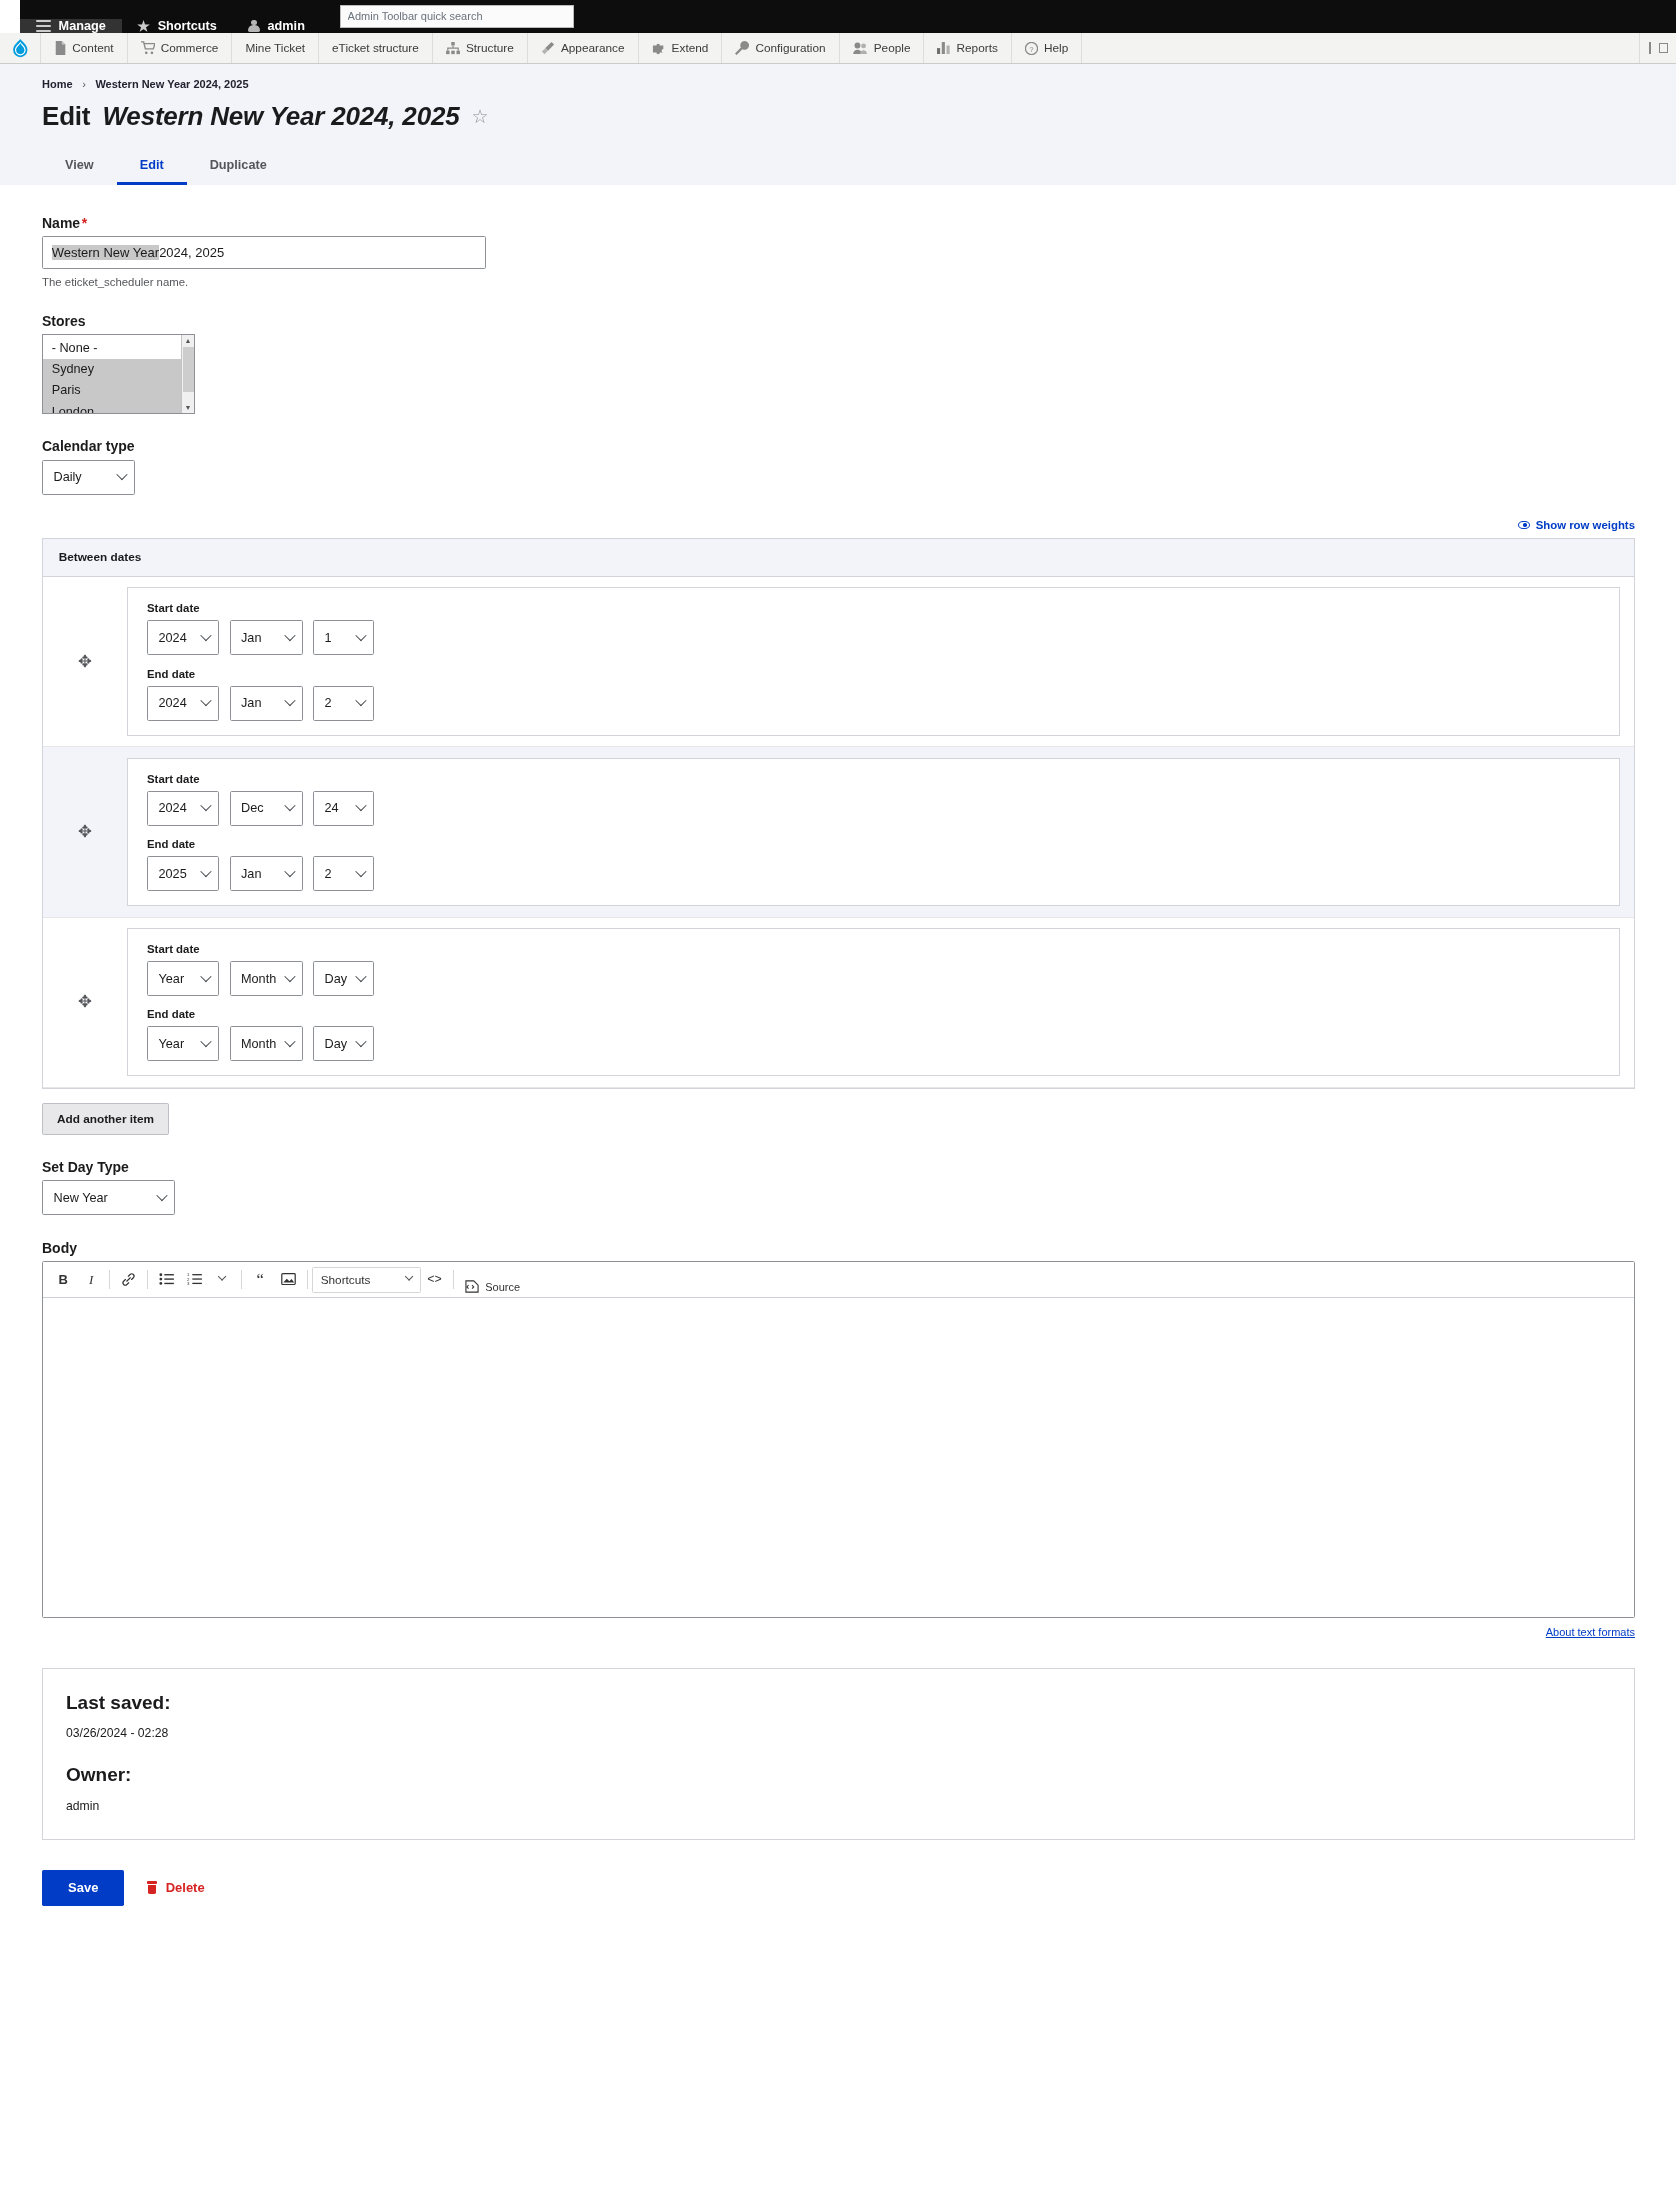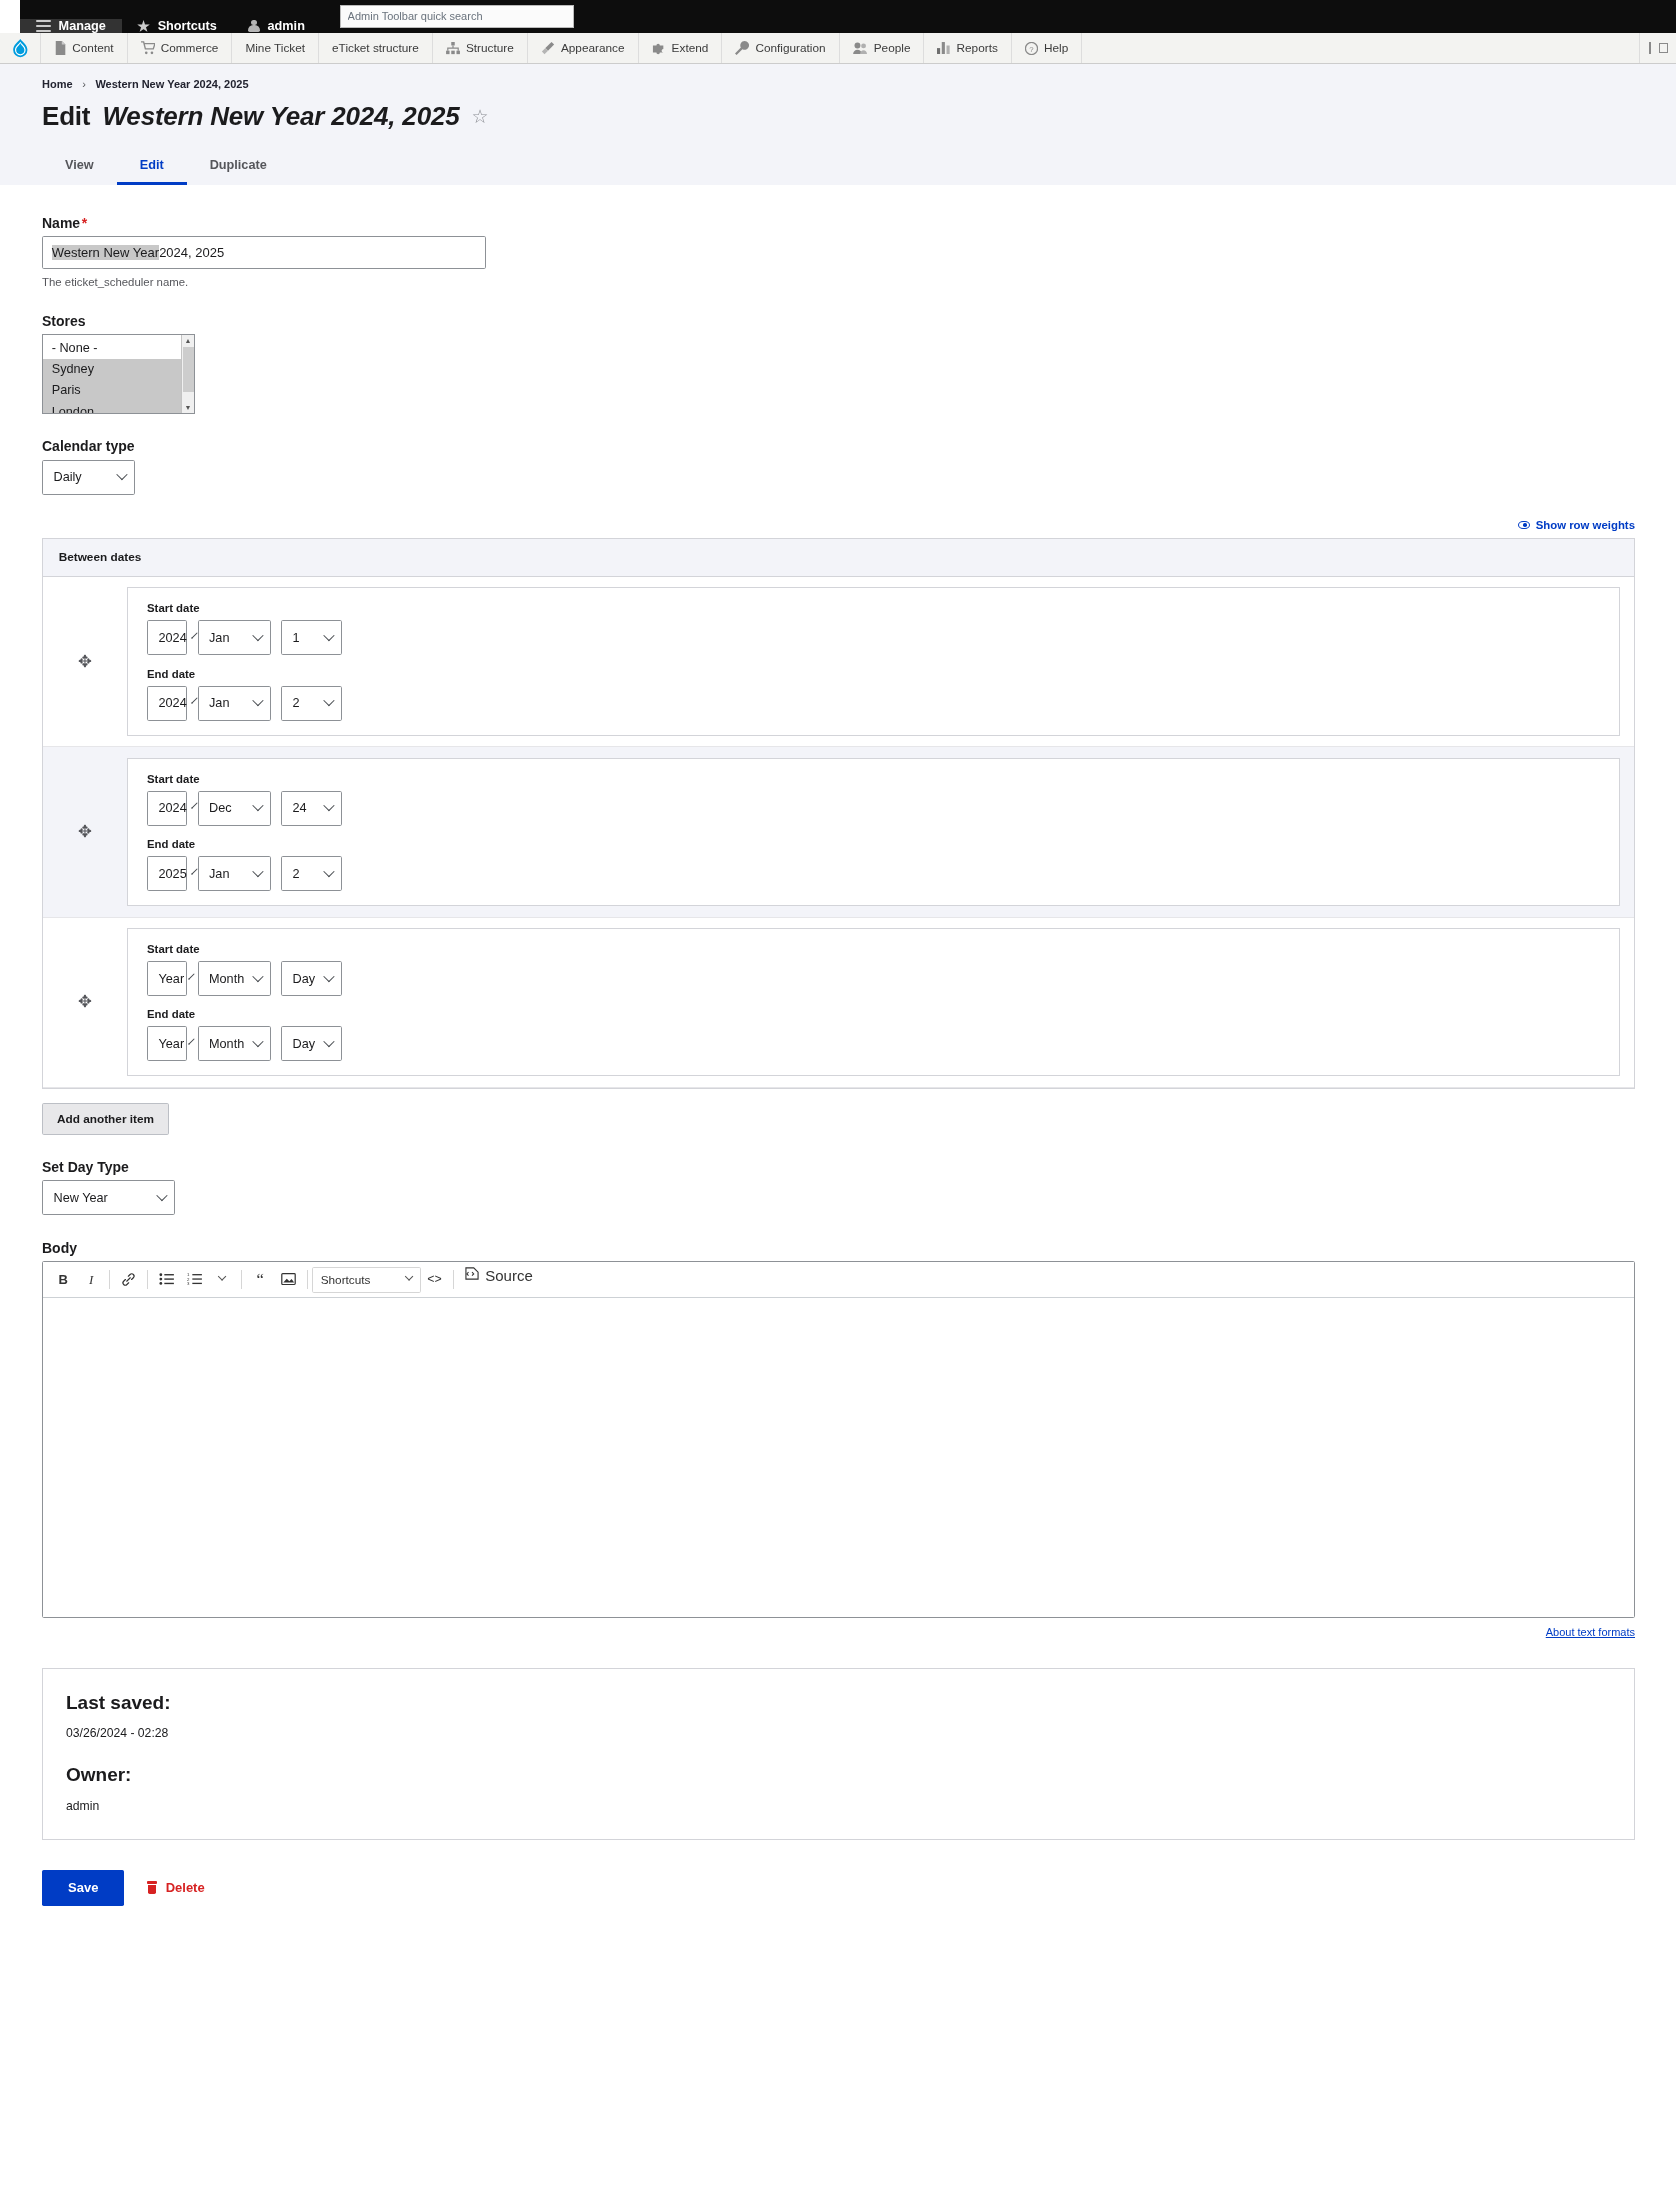--- a/index.html
+++ b/index.html
@@ -128,21 +128,21 @@
   }
   .drag-row.alt{ background:#f3f4f9; }
   .drag-handle{
     width:84px; display:flex; align-items:center; justify-content:center;
     color:#55565b; font-size:16.6px; cursor:move; user-select:none;
   }
   .row-card{ flex:1; border:0.9px solid #d3d4d9; background:#fff; padding:14px 19px; margin-right:14px;}
   .date-label{ font-size:11.4px; font-weight:bold; margin-bottom:6.1px; }
   .date-row{ display:flex; gap:10.5px; margin-bottom:12.2px; }
   .date-row:last-child{ margin-bottom:0;}
-  .sel-y{ width:40px; } .sel-m{ width:73px; } .sel-d{ width:61px; }
+  .sel-y{ width:72px; } .sel-m{ width:73px; } .sel-d{ width:61px; }
 
   .add-btn{
     margin-top:14px; background:#e8e8ea; border:0.9px solid #bcbfc5; border-radius:1.7px;
     padding:7.9px 14px; font-size:11.8px; font-weight:bold; color:#1b1b1d; cursor:pointer;
   }
 
   
   .ck-wrap{ border:0.9px solid #8d9196; border-radius:1.7px; }
   .ck-toolbar{
     display:flex; align-items:center; gap:0; padding:4.4px 6.1px; border-bottom:0.9px solid #cdd1d5;
@@ -151,21 +151,21 @@
   .ck-btn{
     min-width:28px; height:26px; display:flex; align-items:center; justify-content:center;
     font-size:13px; color:#333; cursor:pointer; border-radius:1.7px; padding:0 4.4px;
   }
   .ck-sep{ width:0.9px; height:19px; background:#d6d6d6; margin:0 4.4px;}
   .ck-dropdown{
     display:flex; align-items:center; gap:35px; padding:0 7.9px; height:26px;
     font-size:11.8px; color:#333; cursor:pointer; border-radius:1.7px;
   }
   .ck-dd-chev{ width:6.1px;height:6.1px;border-right:1.4px solid #555;border-bottom:1.4px solid #555;transform:rotate(45deg) translate(-1.7px,-1.7px);}
-  .ck-source{ display:flex; align-items:flex-start; gap:6.1px; font-size:15px; color:#333; padding:0 7px; height:26px; cursor:pointer;}
+  .ck-source{ display:flex; align-items:flex-end; gap:6.1px; font-size:11px; color:#333; padding:0 7px; height:26px; cursor:pointer;}
   .ck-body{ height:319px; background:#fff; }
   .about-formats{ text-align:right; font-size:11px; margin-top:7.9px;}
   .about-formats a{ color:#003cc5; }
 
   
   .meta-box{
     border:0.9px solid #d3d4d9; padding:23px 23px 26px 23px; margin-top:30px;
   }
   .meta-h{ font-size:19px; font-weight:bold; margin:0 0 12.2px 0;}
   .meta-h.second{ margin-top:24.5px;}

